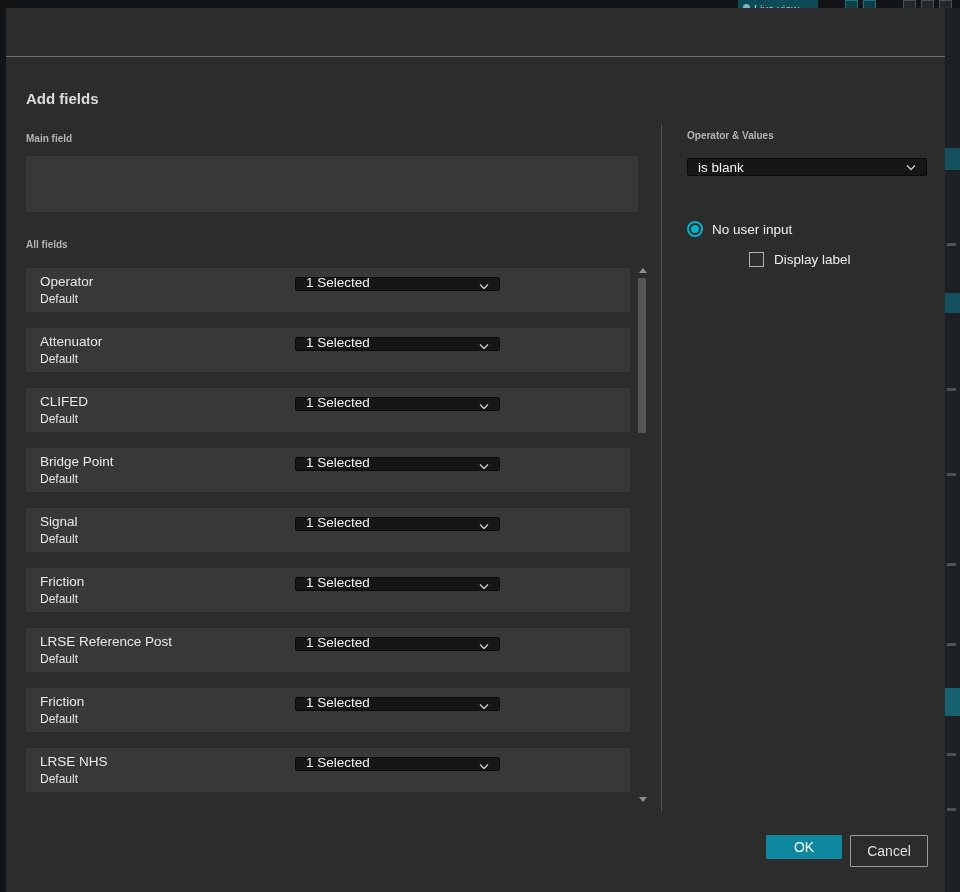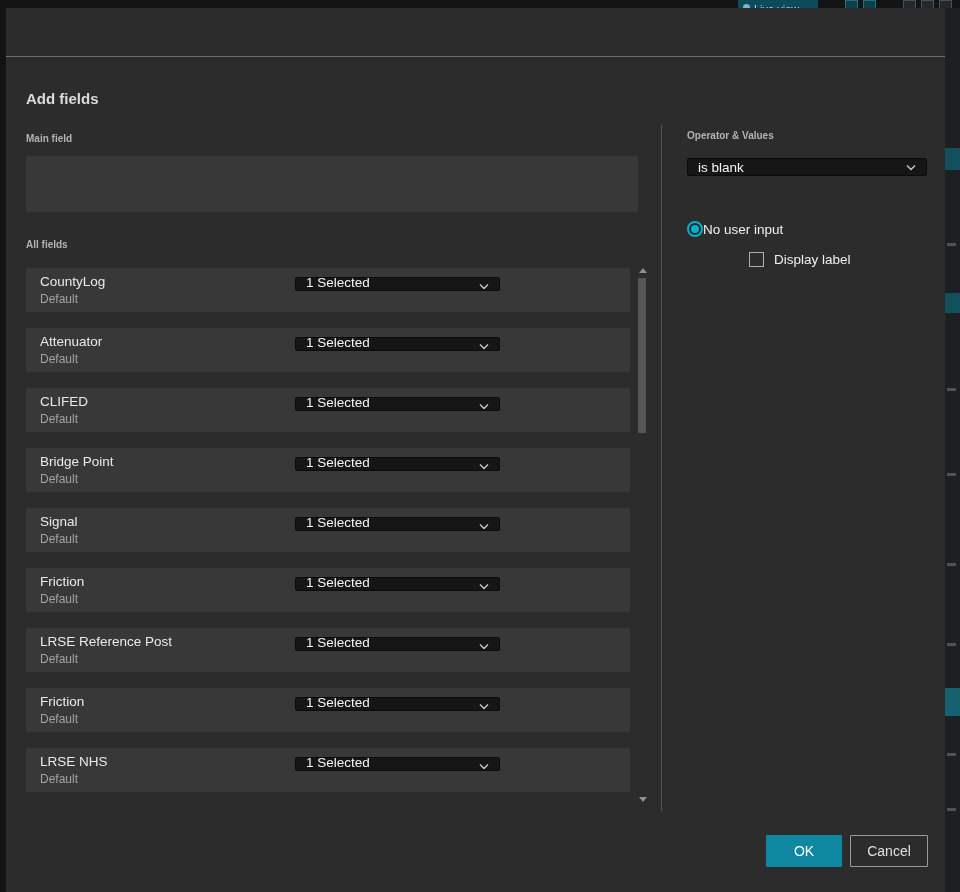--- a/index.html
+++ b/index.html
@@ -71,21 +71,21 @@
   .cal-icon { width:15px; height:15px; margin-right:9px; flex:0 0 auto; }
   .cal-icon svg { display:block; width:15px; height:15px; }
 
   
   #all-fields-label { left:20px; top:231px; }
   #field-list { left:20px; top:260px; width:604px; height:534px; }
   .field-row {
     position:absolute; left:0; width:604px; height:44px; background:var(--panel-bg);
   }
   .field-name { position:absolute; left:14px; top:6px;  font-size:13.5px; color:#eaeaea; }
-  .field-sub  { position:absolute; left:14px; top:24px; font-size:12px;   color:#a3a3a3; }
+  .field-sub  { position:absolute; left:14px; top:24px; font-size:12px;   color:#e5e5e5; }
   .row-dd { left:269px; top:9px; width:205px; height:14px;align-items:flex-end; }
 
   
   #scrollbar { left:631px; top:258px; width:12px; height:538px; }
   .sb-arrow { position:absolute; left:2px; width:0; height:0; border-left:4px solid transparent; border-right:4px solid transparent; }
   #sb-up   { top:2px;    border-bottom:5px solid #8f8f8f; }
   #sb-down { bottom:2px; border-top:5px solid #8f8f8f; }
   #sb-thumb { position:absolute; left:1px; top:12px; width:8px; height:155px; background:#565656; border-radius:1px; }
 
   
@@ -94,29 +94,29 @@
   
   #operator-label { left:681px; top:122px; }
   #operator-dd { left:681px; top:150px; width:240px; height:18px; font-size:13.5px; }
 
   #radio-row { left:681px; top:212px; height:18px; display:flex; align-items:center; cursor:pointer; }
   .radio-outer {
     width:16px; height:16px; border-radius:50%; border:2px solid var(--radio-teal);
     background:#262626; display:flex; align-items:center; justify-content:center; flex:0 0 auto;
   }
   .radio-dot { width:8px; height:8px; border-radius:50%; background:var(--radio-teal); }
-  #radio-label { font-size:13.5px; color:#f0f0f0; }
+  #radio-label { margin-left:9px; font-size:13.5px; color:#f0f0f0; }
 
   #checkbox-row { left:702px; top:243px; height:17px; display:flex; align-items:center; cursor:pointer;margin-left:41px; }
   .checkbox-box { width:15px; height:15px; border:1px solid #b0b0b0; background:transparent; flex:0 0 auto; }
   #checkbox-label { margin-left:10px; font-size:13.5px; color:#f0f0f0; }
 
   
   #ok-btn {
-    left:760px; top:827px; width:76px; height:32px; background:var(--accent);
+    left:760px; top:827px; width:76px; height:24px; background:var(--accent);
     color:#fff; font-size:14px; border:none; cursor:pointer; border-radius:1px;
     font-family:"Liberation Sans", sans-serif;
   }
   #cancel-btn {
     left:844px; top:827px; width:78px; height:32px; background:transparent;
     color:#e0e0e0; font-size:14px; border:1px solid #9a9a9a; cursor:pointer; border-radius:1px;
     font-family:"Liberation Sans", sans-serif;
   }
 </style>
 </head>
@@ -152,21 +152,21 @@
 
   <div id="main-field-label" class="abs sub-heading">Main field</div>
 
   <div id="main-field-panel" class="abs">
   </div>
 
   <div id="all-fields-label" class="abs sub-heading">All fields</div>
 
   <div id="field-list" class="abs">
       <div class="field-row" style="top: 0px;">
-      <span class="field-name">CountyLog</span>
+      <span class="field-name">Operator</span>
       <span class="field-sub">Default</span>
       <div class="dropdown row-dd">
         <span>1 Selected</span>
         <span class="chev">
           <svg viewBox="0 0 10 7">
               <path d="M1 1.5 L5 5.5 L9 1.5" stroke="#c8c8c8" stroke-width="1.4" fill="none"></path>
             </svg>
         </span>
       </div>
     </div>

